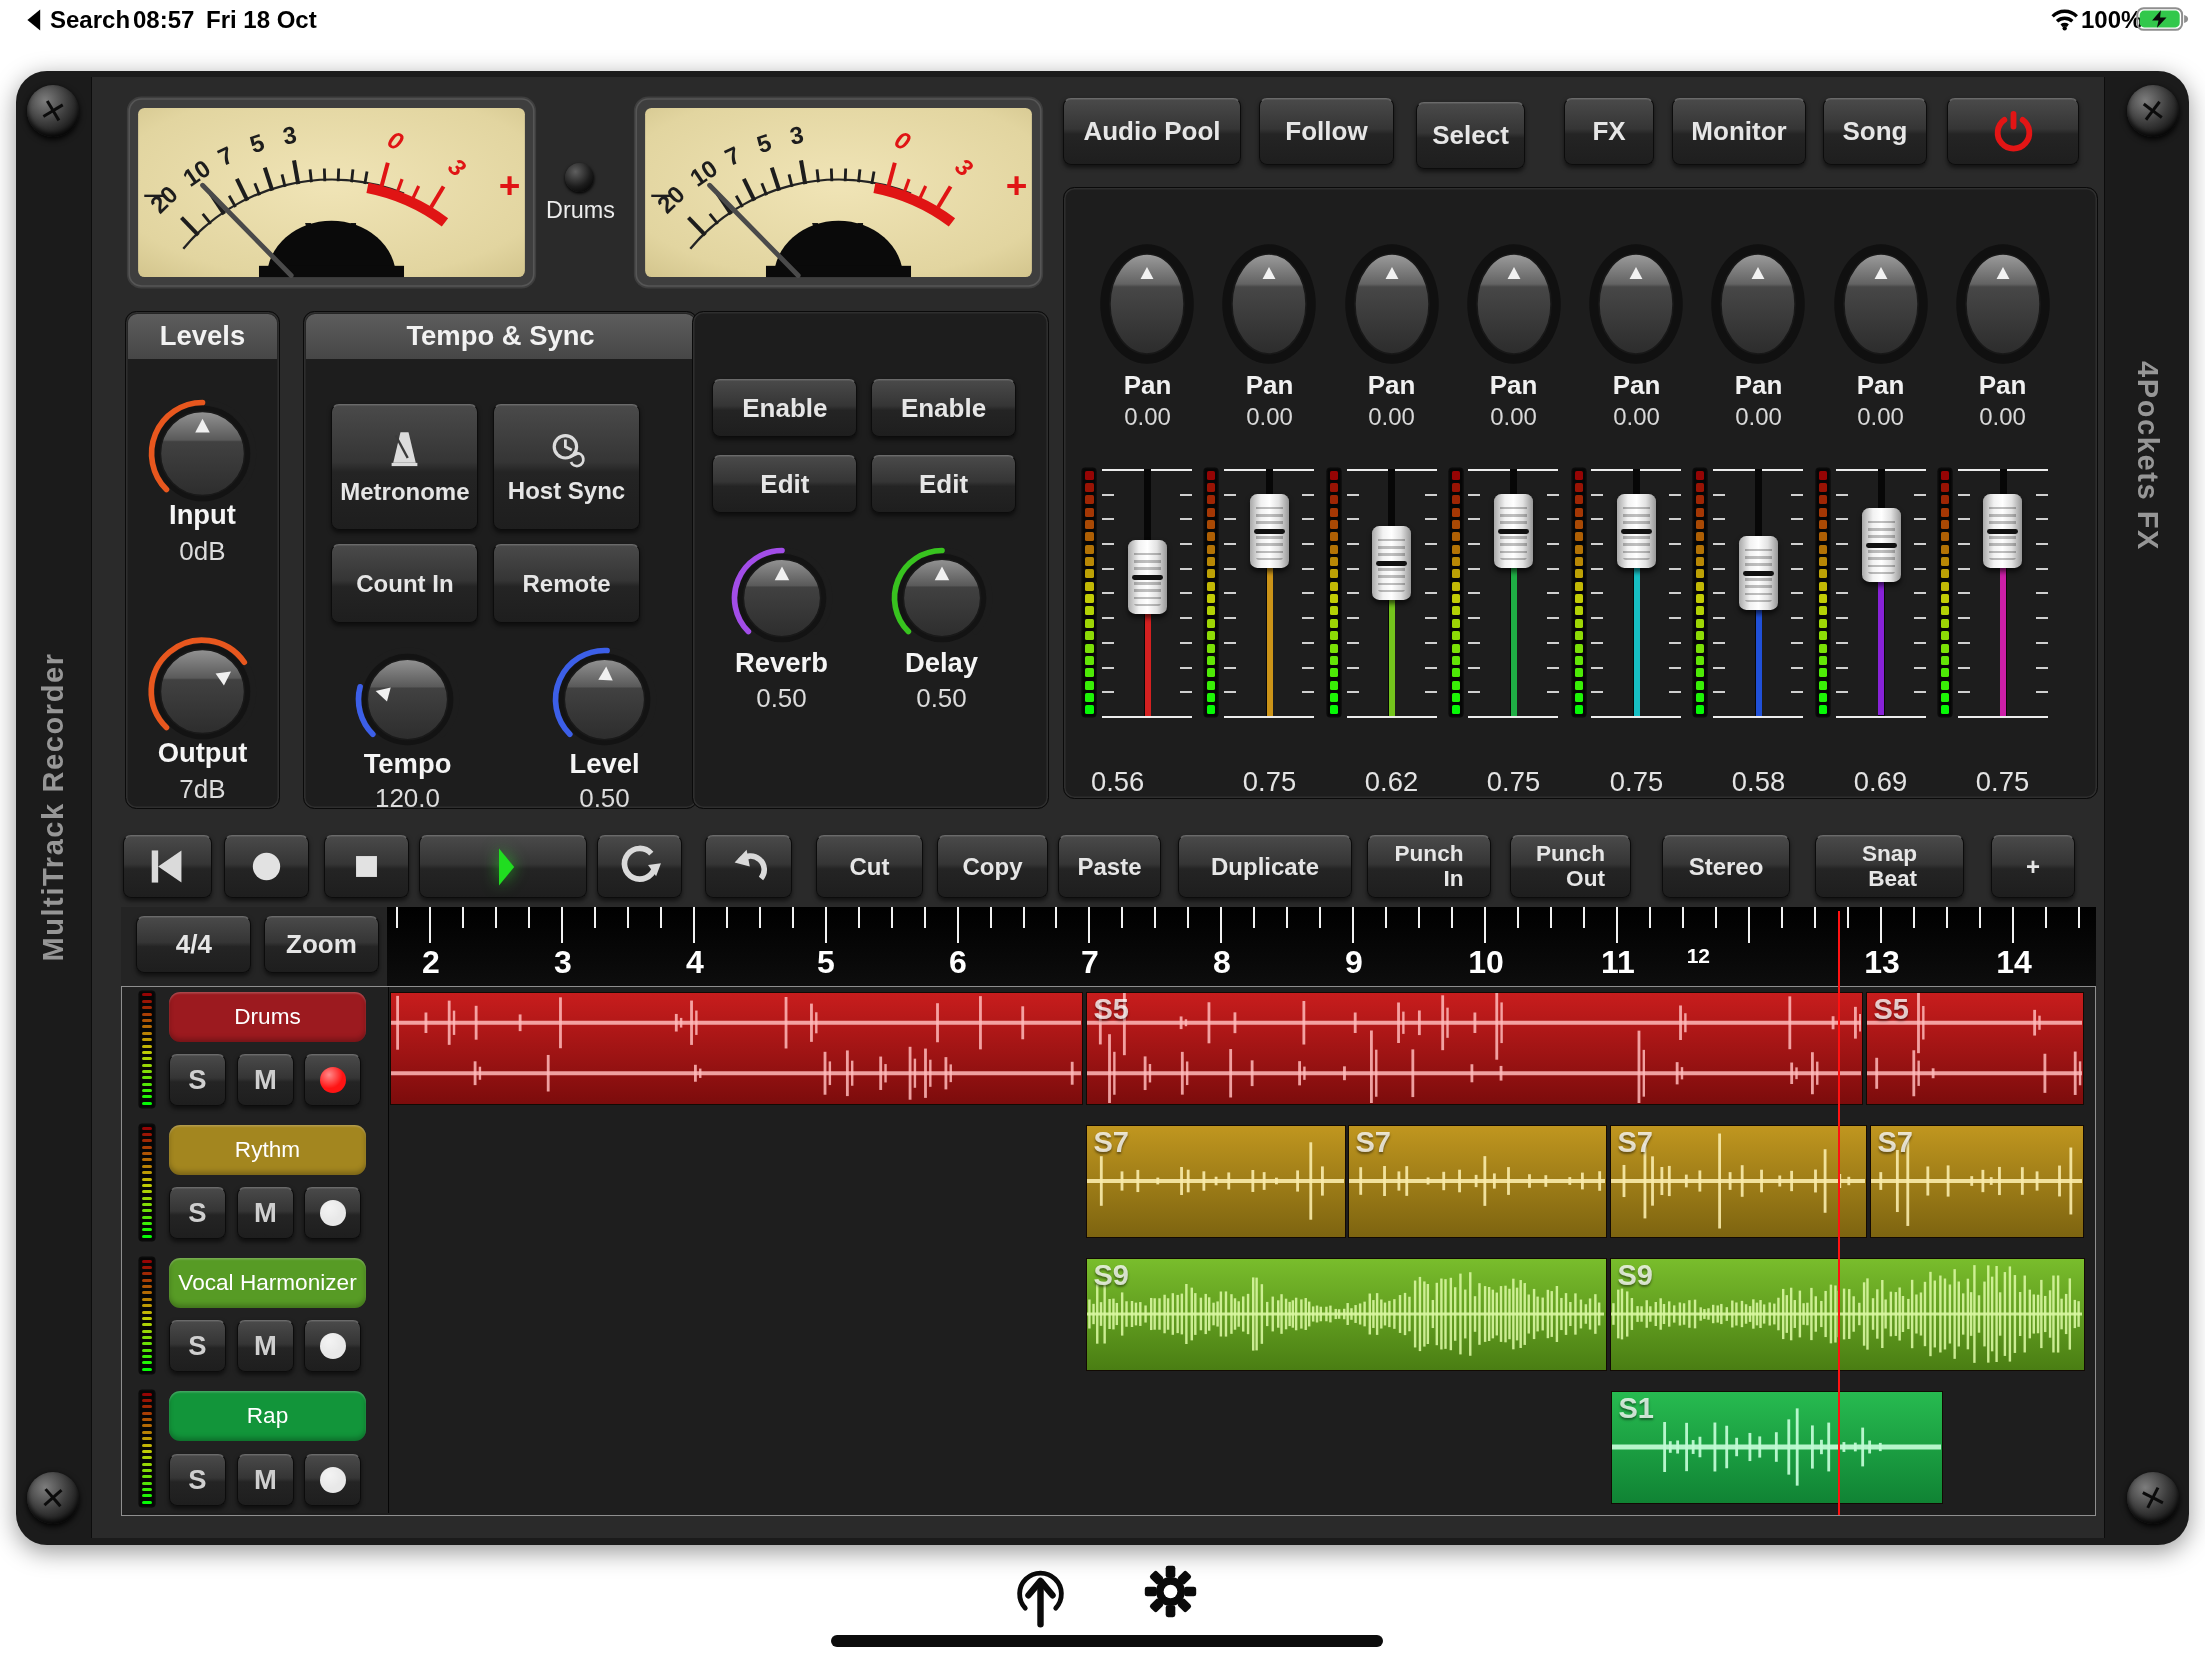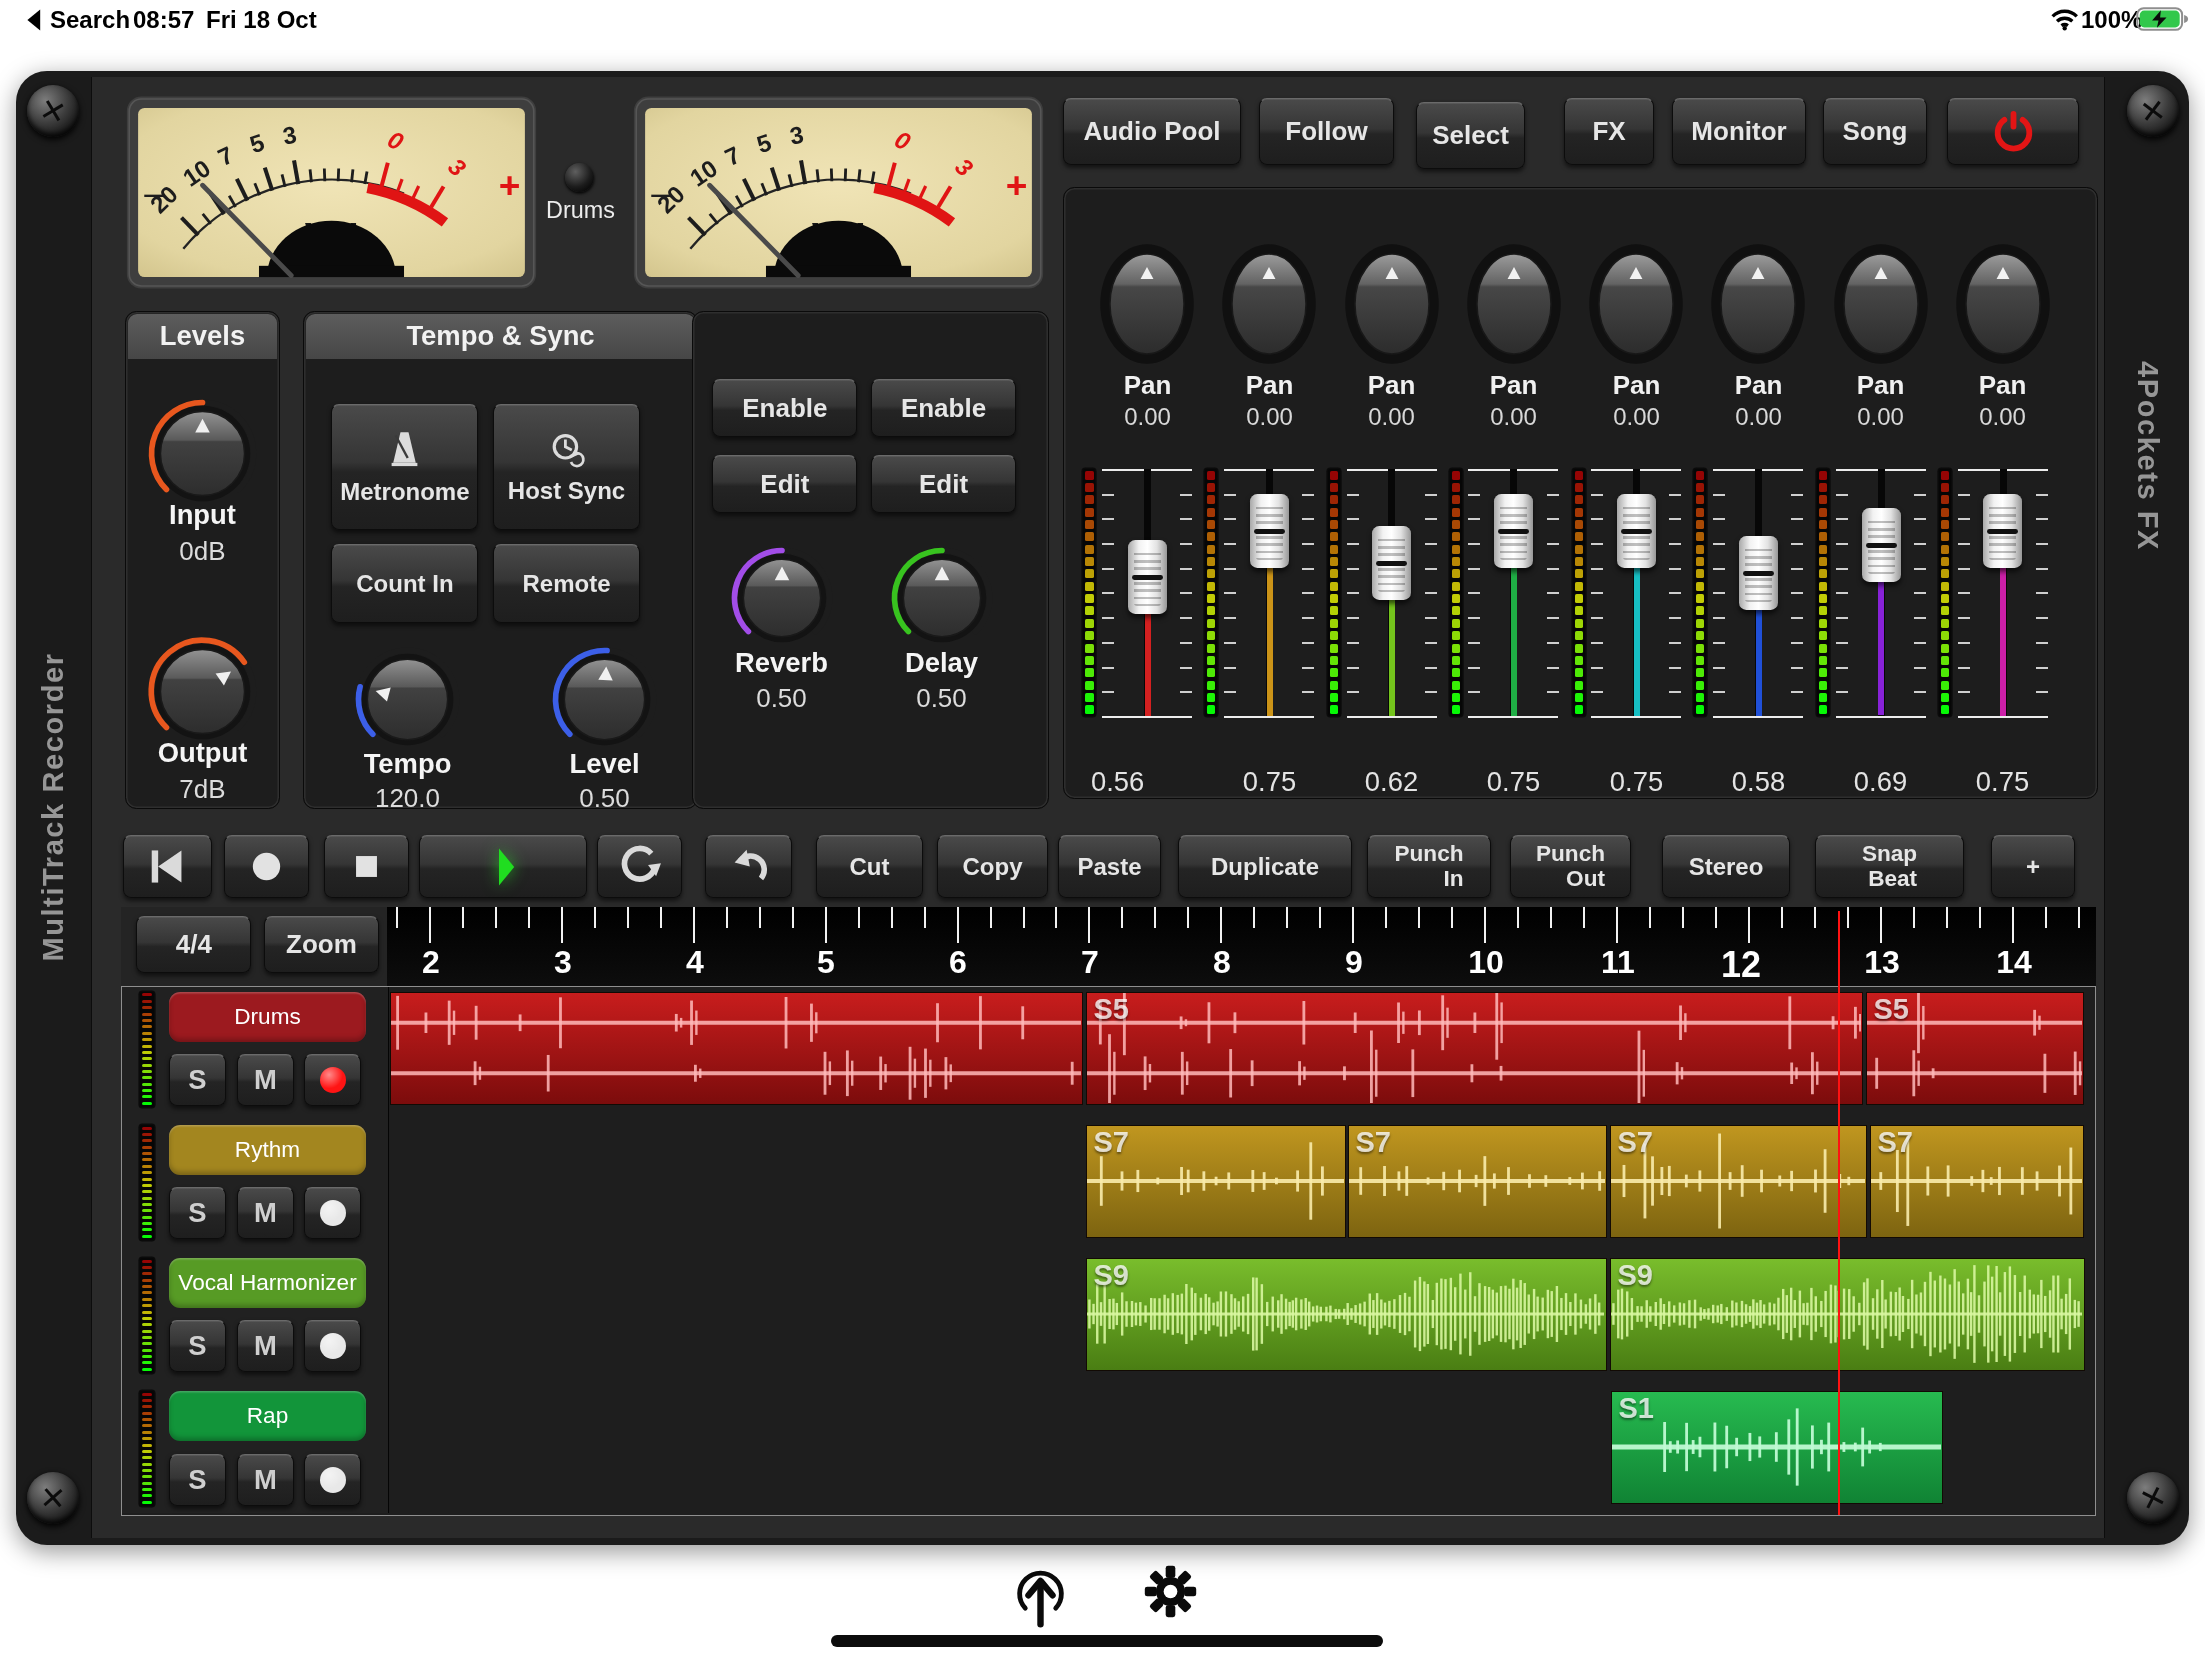--- a/index.html
+++ b/index.html
@@ -874,21 +874,21 @@
     <div style="position:absolute;left:1073px;top:37px;width:52px;text-align:center;font-size:32px;font-weight:bold;color:#fff">10</div>
     <div style="position:absolute;left:1130px;top:0;width:2.4px;height:21px;background:#f2f2f2"></div>
     <div style="position:absolute;left:1163px;top:0;width:2.4px;height:21px;background:#f2f2f2"></div>
     <div style="position:absolute;left:1196px;top:0;width:2.4px;height:21px;background:#f2f2f2"></div>
     <div style="position:absolute;left:1229px;top:0;width:2.4px;height:36px;background:#f2f2f2"></div>
     <div style="position:absolute;left:1205px;top:37px;width:52px;text-align:center;font-size:32px;font-weight:bold;color:#fff">11</div>
     <div style="position:absolute;left:1262px;top:0;width:2.4px;height:21px;background:#f2f2f2"></div>
     <div style="position:absolute;left:1295px;top:0;width:2.4px;height:21px;background:#f2f2f2"></div>
     <div style="position:absolute;left:1328px;top:0;width:2.4px;height:21px;background:#f2f2f2"></div>
     <div style="position:absolute;left:1361px;top:0;width:2.4px;height:36px;background:#f2f2f2"></div>
-    <div style="position:absolute;left:1334px;top:37px;width:52px;text-align:left;font-size:36px;font-weight:bold;color:#fff">12</div>
+    <div style="position:absolute;left:1271px;top:37px;width:52px;text-align:right;font-size:21px;font-weight:bold;color:#fff">12</div>
     <div style="position:absolute;left:1394px;top:0;width:2.4px;height:21px;background:#f2f2f2"></div>
     <div style="position:absolute;left:1427px;top:0;width:2.4px;height:21px;background:#f2f2f2"></div>
     <div style="position:absolute;left:1460px;top:0;width:2.4px;height:21px;background:#f2f2f2"></div>
     <div style="position:absolute;left:1493px;top:0;width:2.4px;height:36px;background:#f2f2f2"></div>
     <div style="position:absolute;left:1469px;top:37px;width:52px;text-align:center;font-size:32px;font-weight:bold;color:#fff">13</div>
     <div style="position:absolute;left:1526px;top:0;width:2.4px;height:21px;background:#f2f2f2"></div>
     <div style="position:absolute;left:1559px;top:0;width:2.4px;height:21px;background:#f2f2f2"></div>
     <div style="position:absolute;left:1592px;top:0;width:2.4px;height:21px;background:#f2f2f2"></div>
     <div style="position:absolute;left:1625px;top:0;width:2.4px;height:36px;background:#f2f2f2"></div>
     <div style="position:absolute;left:1601px;top:37px;width:52px;text-align:center;font-size:32px;font-weight:bold;color:#fff">14</div>

